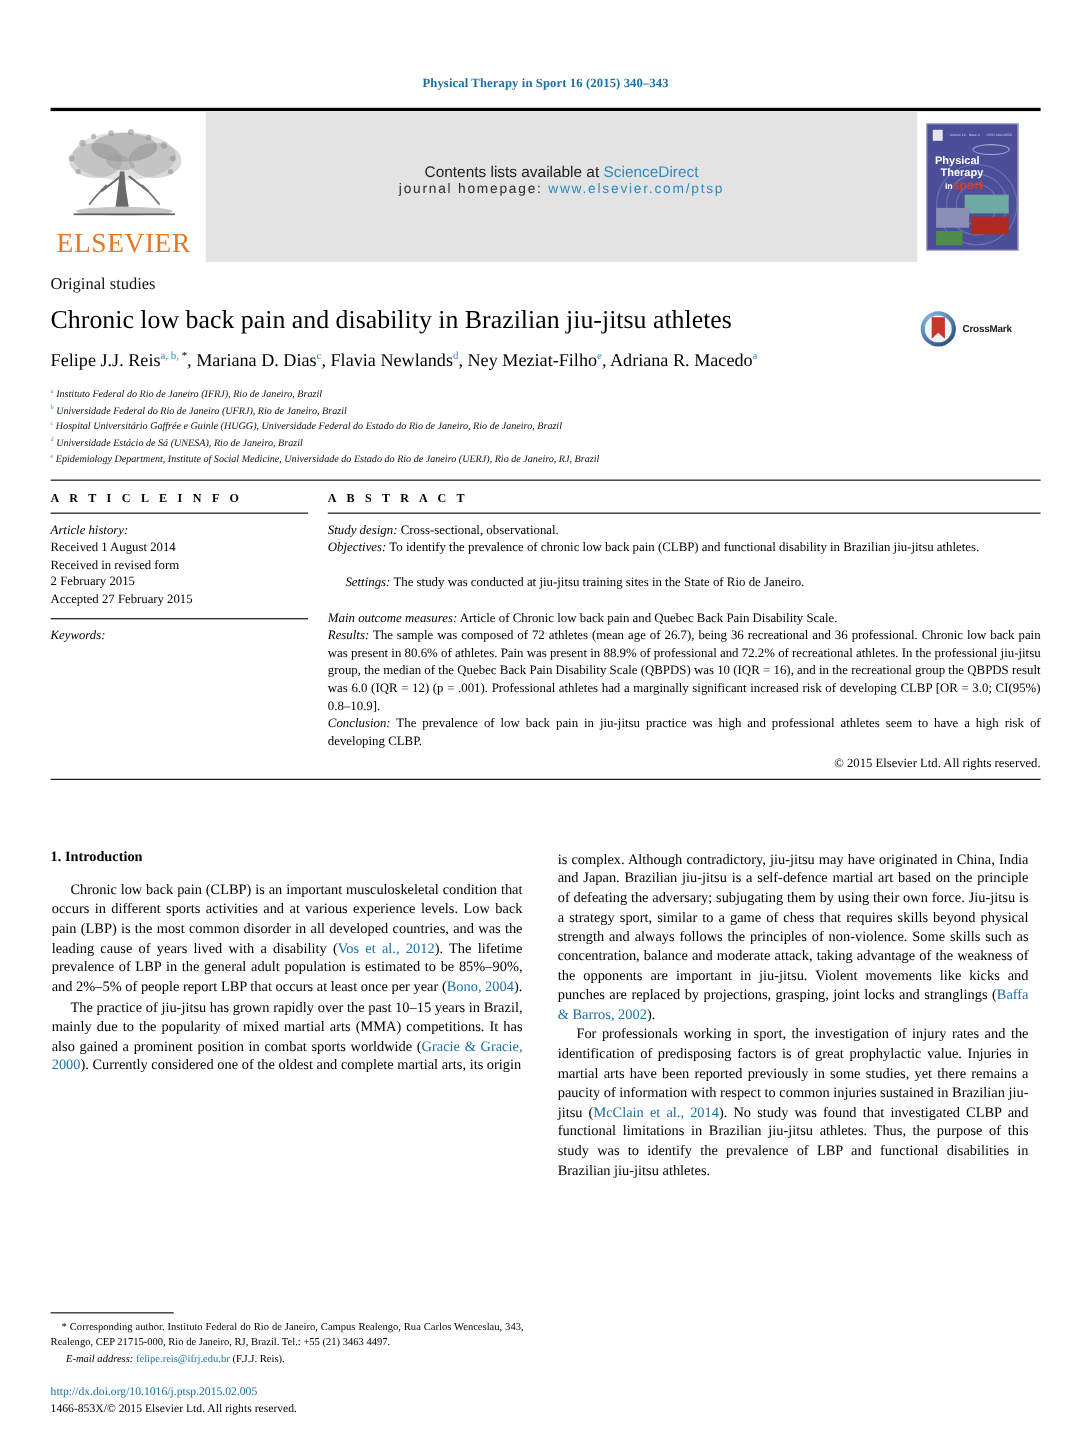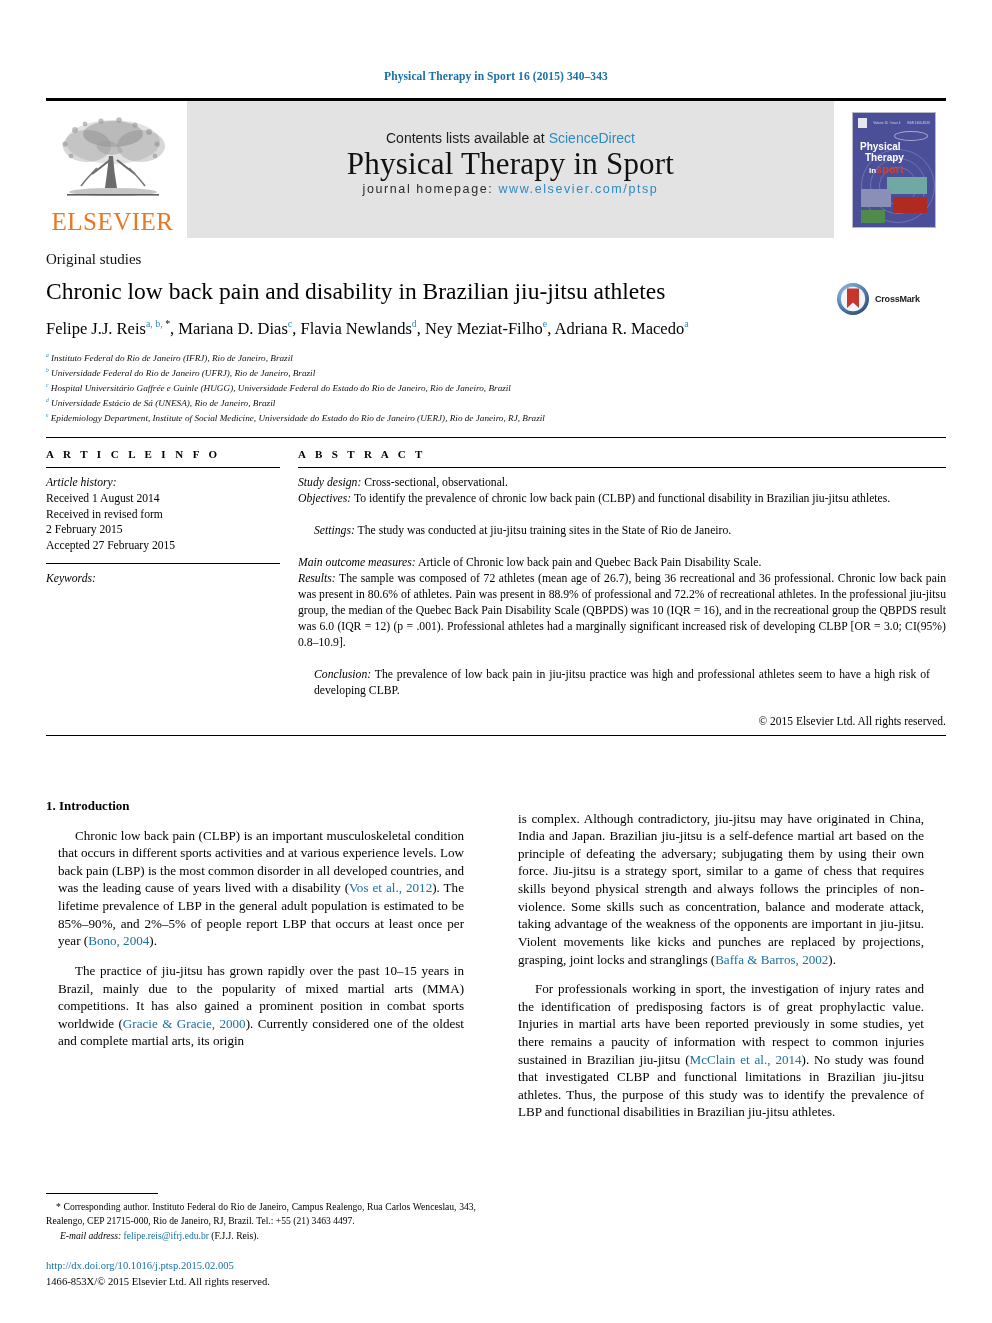--- a/index.html
+++ b/index.html
@@ -79,21 +79,21 @@
     font-size: 12.5px;
     letter-spacing: 1.6px;
     color: #2b2b2b;
   }
   .banner-line3 .url { color: #2d8bc0; }
   .cover-col {
     width: 104px;
     flex: 0 0 104px;
     display: flex;
     align-items: center;
-    justify-content: center;
+    justify-content: flex-start;
     margin-left: 8px;
   }
   .cover {
     width: 84px; height: 116px;
     background: #4a4f98;
     border: 1px solid #b9b9c8;
     position: relative;
     overflow: hidden;
   }
   .cover .cv-top {
@@ -194,21 +194,21 @@
   .sec-h {
     font-size: 13px;
     font-weight: bold;
     margin: 0 0 13px 0;
   }
   .para {
     font-size: 13.1px;
     line-height: 1.345;
     text-align: justify;
     text-indent: 17px;
-    margin: 12px;
+    margin: 1px;
   }
   .para.cont { text-indent: 0; }
   .ref { color: #1a6fa3; }
 
   
   .footnote-wrap { position: absolute; left: 46px; bottom: 34px; width: 430px; }
   .fn-rule { border-top: 1px solid #000; width: 112px; margin-bottom: 6px; }
   .fn {
     font-size: 9.6px;
     line-height: 1.44;
@@ -260,21 +260,20 @@
         </g>
       </svg>
       <div class="elsevier-word">ELSEVIER</div>
     </div>
 
     <div class="banner">
       <div class="banner-line1">
         <span>Contents lists available at</span>
         <span class="sd">ScienceDirect</span>
       </div>
-      <div class="journal-title">Physical Therapy in Sport</div>
       <div class="banner-line3">
         <span>journal homepage:</span>
         <span class="url">www.elsevier.com/ptsp</span>
       </div>
     </div>
 
     <div class="cover-col">
       <div class="cover">
         <div class="cv-top">
           <div class="cv-els"></div>
@@ -354,21 +353,21 @@
 
     <div class="colabs">
       <div class="smallcaps-head">A B S T R A C T</div>
       <div class="rule"></div>
       <div class="abs-body">
           <p style="margin: 0px;"><span class="lead">Study design:</span><span> Cross-sectional, observational.</span></p>
           <p style="margin: 0px;"><span class="lead">Objectives:</span><span> To identify the prevalence of chronic low back pain (CLBP) and functional disability in Brazilian jiu-jitsu athletes.</span></p>
           <p style="margin: 16px;"><span class="lead">Settings:</span><span> The study was conducted at jiu-jitsu training sites in the State of Rio de Janeiro.</span></p>
           <p style="margin: 0px;"><span class="lead">Main outcome measures:</span><span> Article of Chronic low back pain and Quebec Back Pain Disability Scale.</span></p>
           <p style="margin: 0px;"><span class="lead">Results:</span><span> The sample was composed of 72 athletes (mean age of 26.7), being 36 recreational and 36 professional. Chronic low back pain was present in 80.6% of athletes. Pain was present in 88.9% of professional and 72.2% of recreational athletes. In the professional jiu-jitsu group, the median of the Quebec Back Pain Disability Scale (QBPDS) was 10 (IQR = 16), and in the recreational group the QBPDS result was 6.0 (IQR = 12) (p = .001). Professional athletes had a marginally significant increased risk of developing CLBP [OR = 3.0; CI(95%) 0.8–10.9].</span></p>
-          <p style="margin: 16px;"><span class="lead">Conclusion:</span><span> The prevalence of low back pain in jiu-jitsu practice was high and professional athletes seem to have a high risk of developing CLBP.</span></p>
+          <p style="margin: 0px;"><span class="lead">Conclusion:</span><span> The prevalence of low back pain in jiu-jitsu practice was high and professional athletes seem to have a high risk of developing CLBP.</span></p>
         </div>
       <div class="abs-copy">© 2015 Elsevier Ltd. All rights reserved.</div>
     </div>
   </div>
   <div class="infoabs-bottom"></div>
 
   <div class="bodycols">
     <div class="bcol">
       <div class="sec-h">1. Introduction</div>
       <div>

